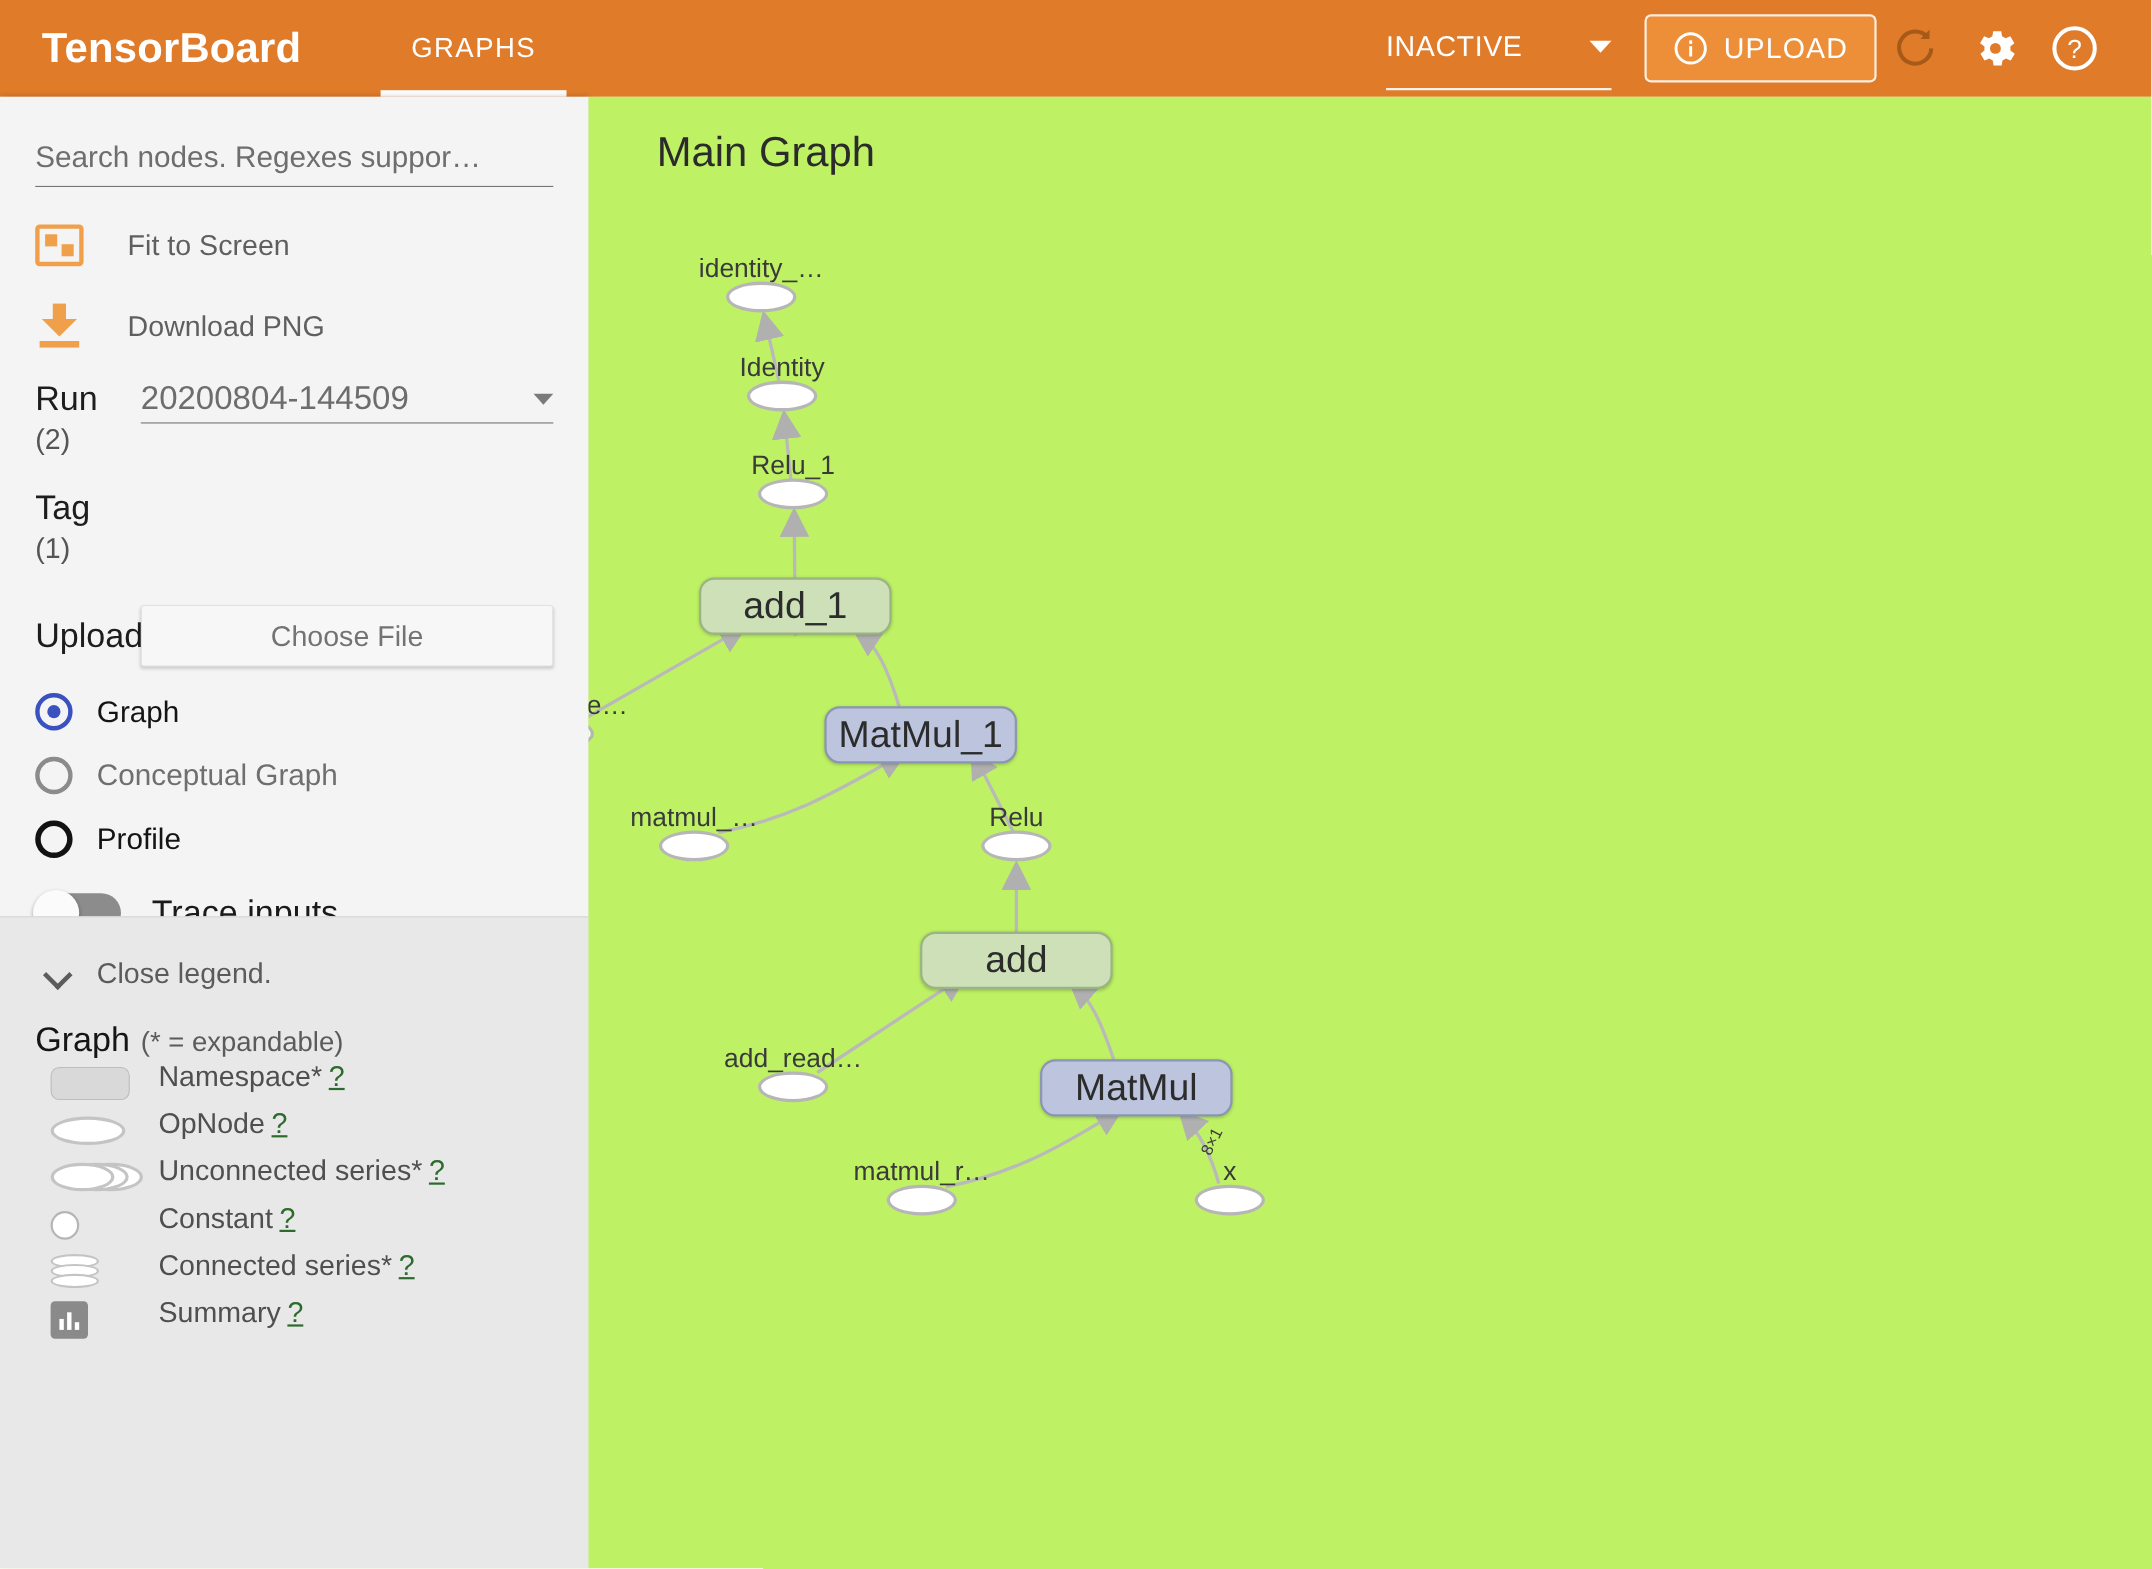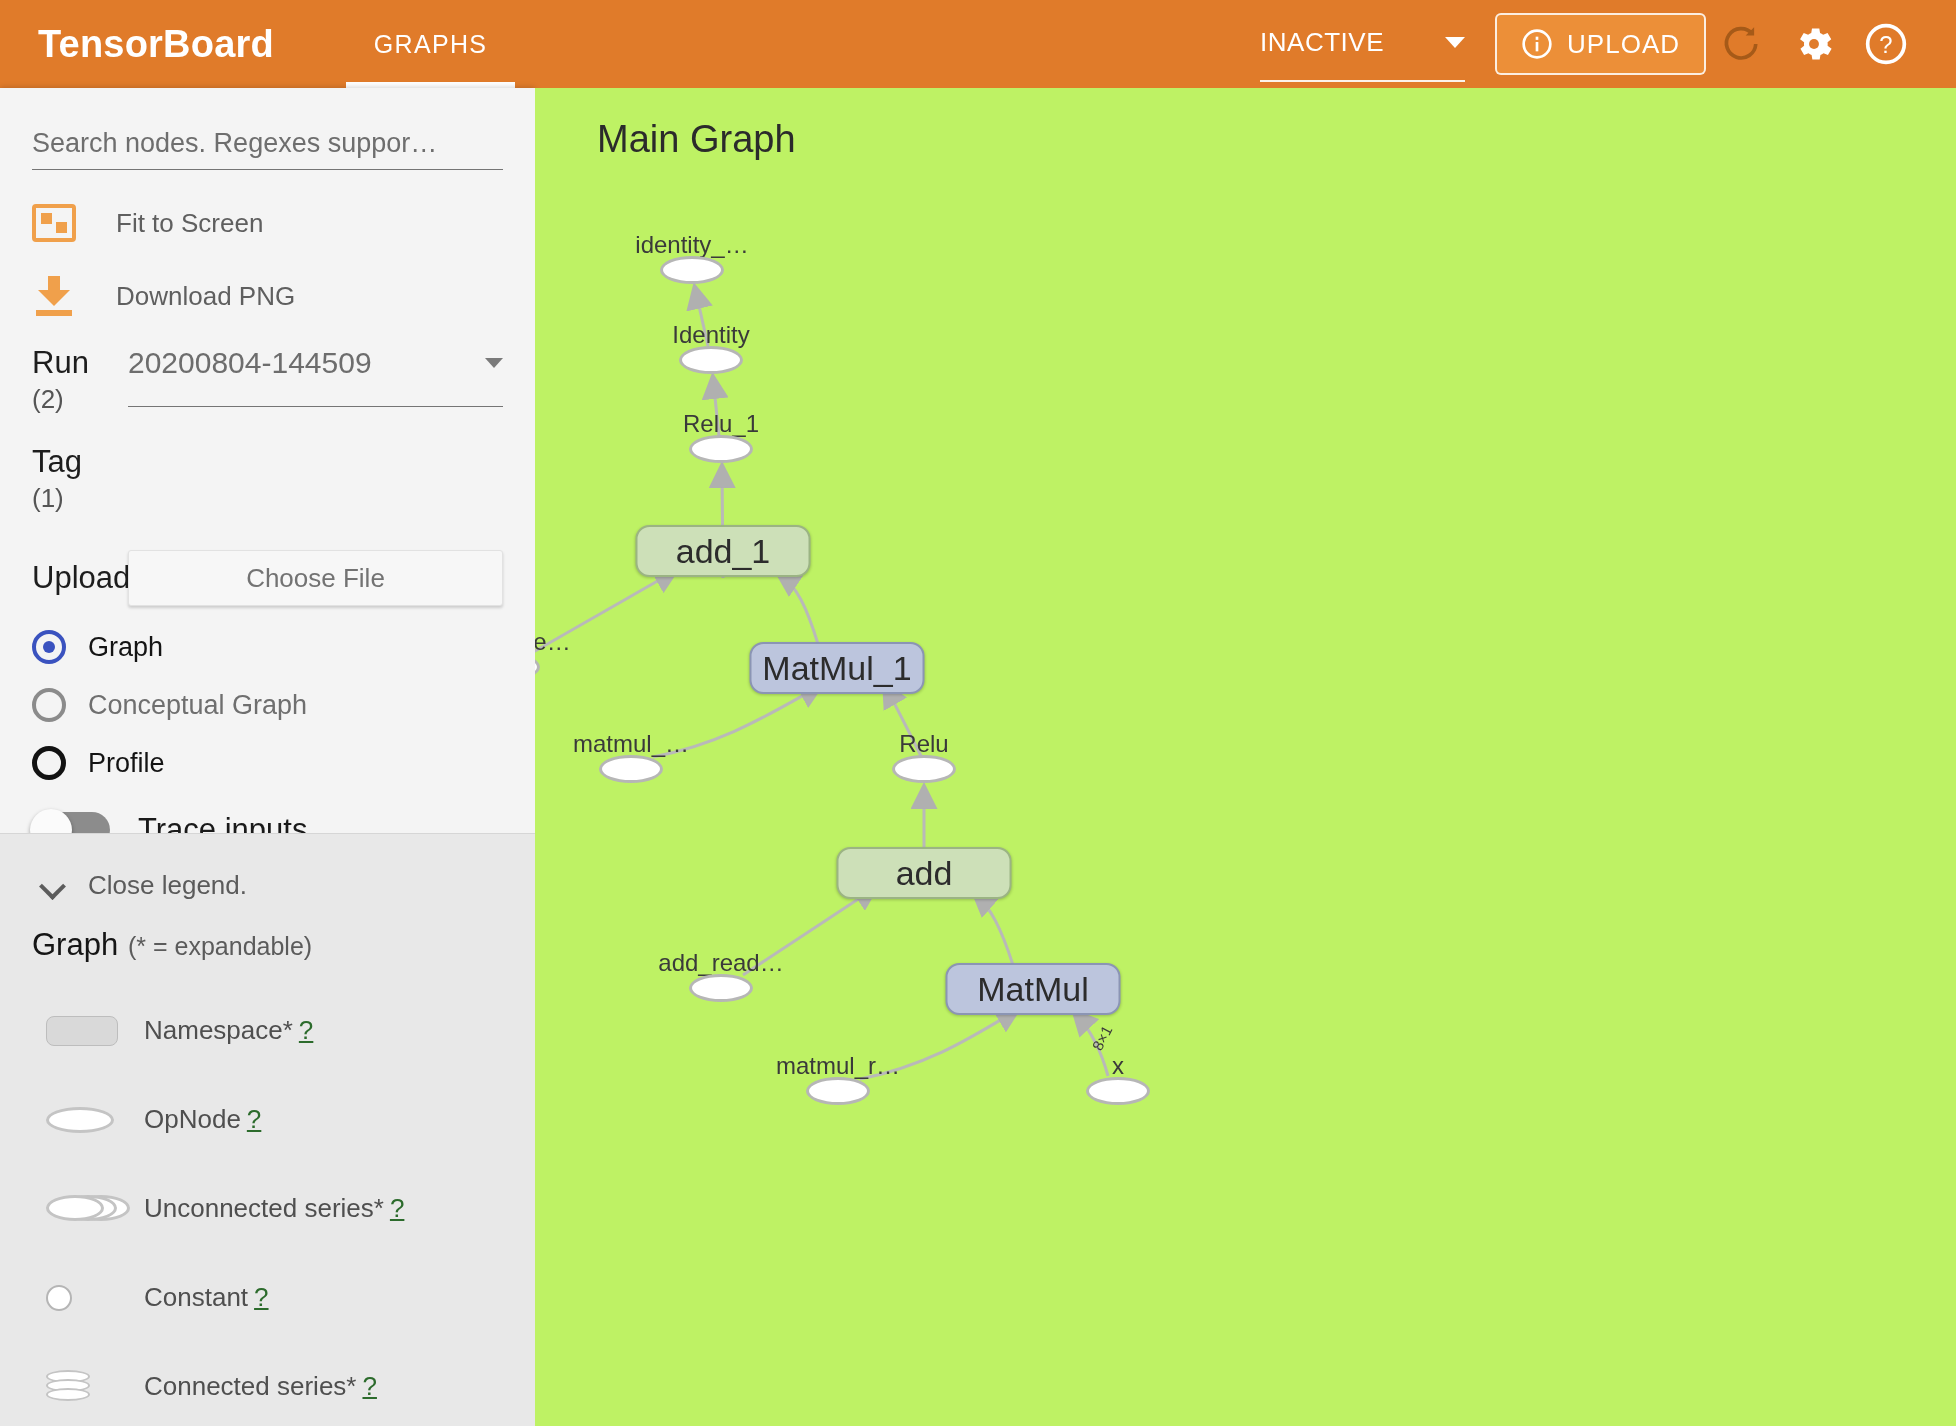--- a/index.html
+++ b/index.html
@@ -212,21 +212,21 @@
     color: #555;
     font-size: 26px;
     display: block;
     margin-top: 4px;
   }
   .sel-box {
     flex: 1;
     border-bottom: 1px solid #757575;
     display: flex;
     align-items: center;
-    padding-bottom: 26px;
+    padding-bottom: 4px;
     cursor: pointer;
   }
   .sel-box .v {
     color: #6d6d6d;
     font-size: 30px;
     white-space: nowrap;
   }
   .sel-box .caret {
     margin-left: auto;
     width: 0; height: 0;
@@ -385,24 +385,22 @@
     font-size: 31px;
     width: 96px;
     flex: none;
   }
   .legend-title .note {
     color: #5b5b5b;
     font-size: 25px;
   }
   .legend-item {
     display: flex;
-    align-items: center;
     height: 43px;
     cursor: pointer;
-    margin-top: 46px;
   }
   .legend-swatch {
     width: 112px;
     flex: none;
     display: flex;
     align-items: center;
     justify-content: flex-start;
     padding-left: 14px;
     box-sizing: border-box;
   }

